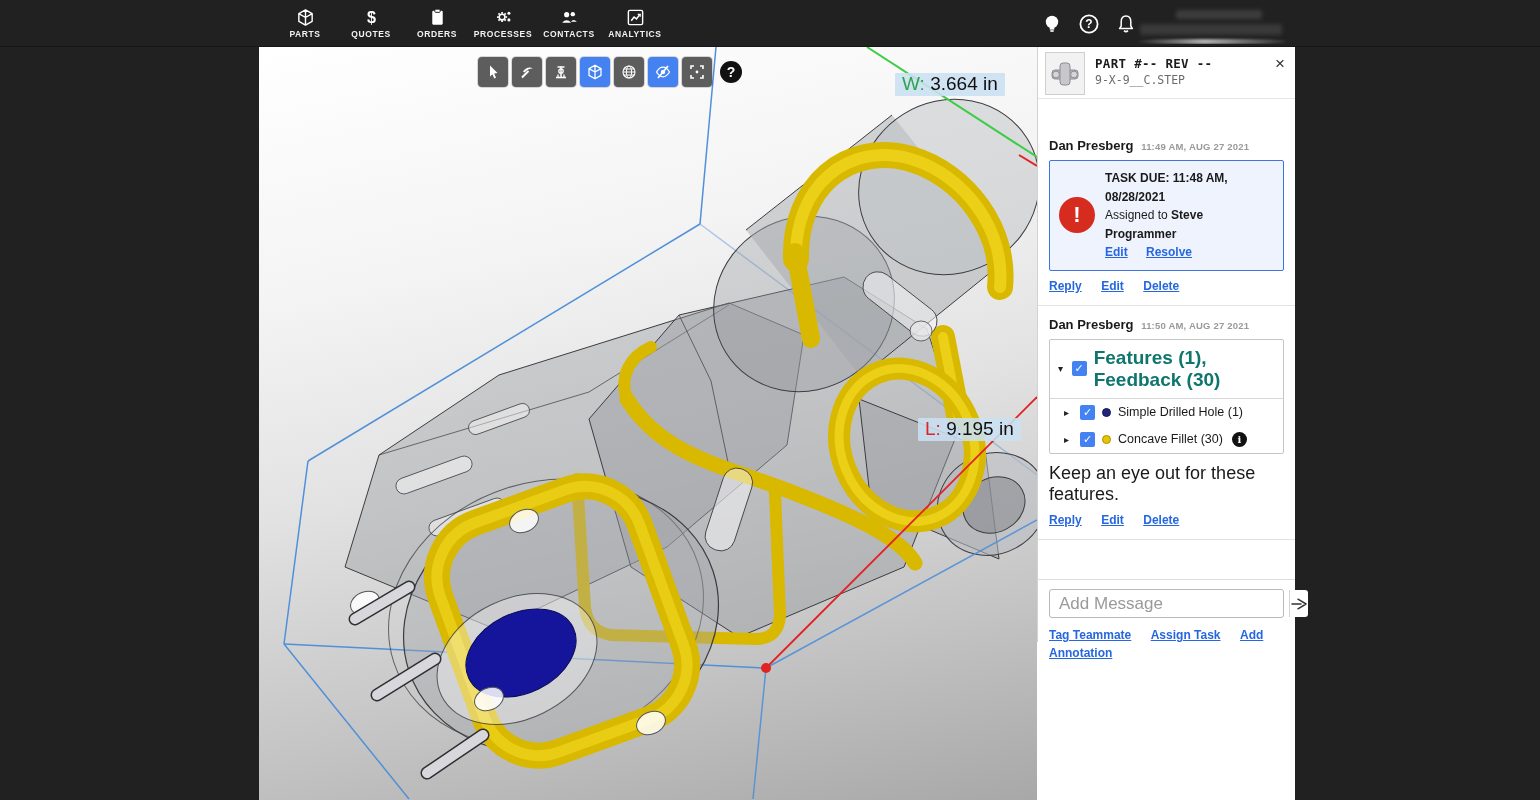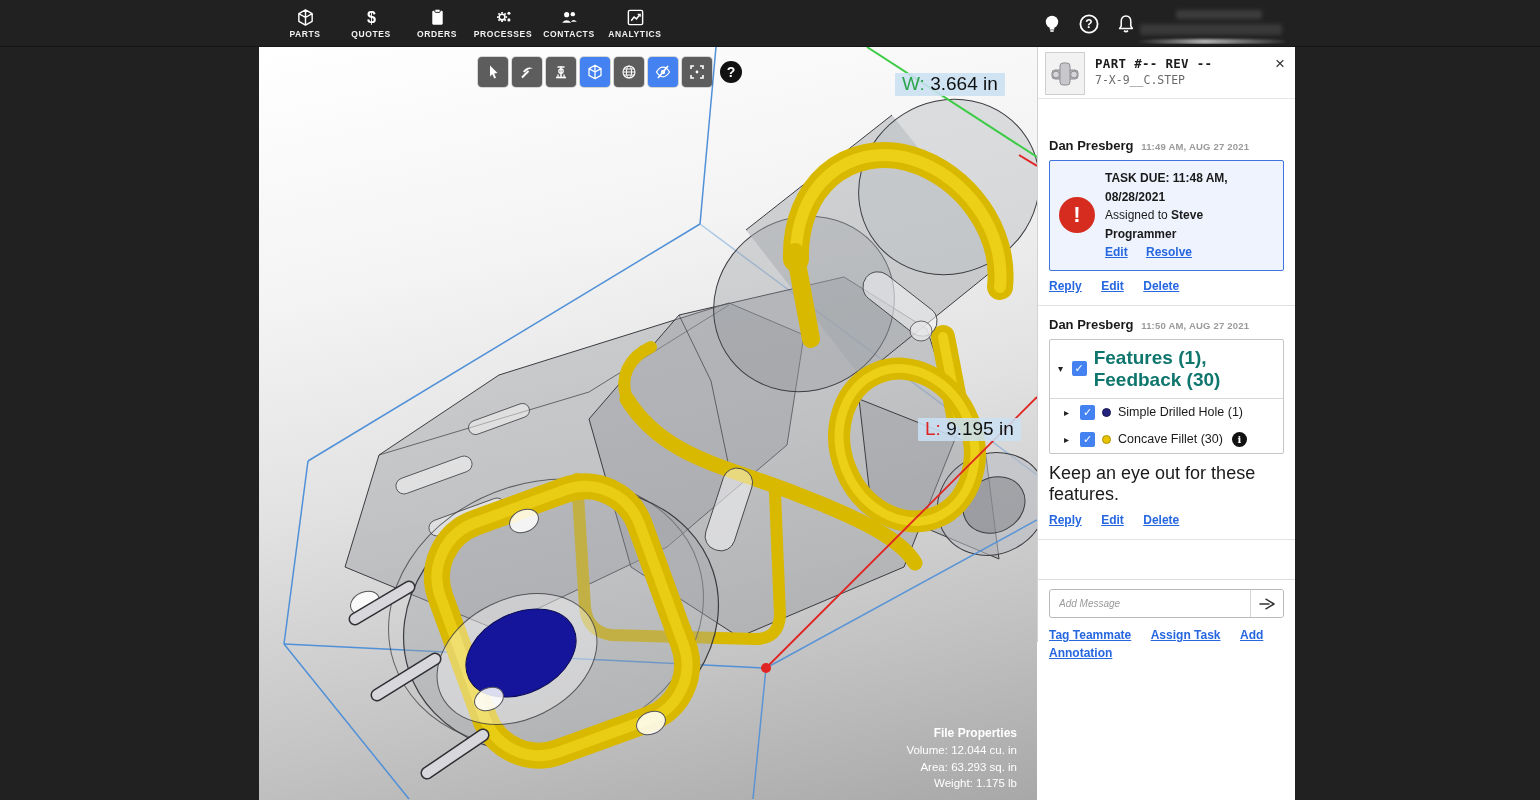--- a/index.html
+++ b/index.html
@@ -71,21 +71,21 @@
   .chev { font-size:10px; color:#222; width:9px; cursor:pointer; }
   .cbx { width:15px; height:15px; min-width:15px; background:#4382f0; border-radius:2px; color:#fff; font-size:11px; display:flex; align-items:center; justify-content:center; cursor:pointer; }
   .dot { width:9px; height:9px; border-radius:50%; display:inline-block; }
   .dot-navy { background:#23237d; border:1px solid #16164f; }
   .dot-yellow { background:#e8c400; border:1px solid #a88f00; }
   .feat-label { font-size:12.5px; color:#1a1a1a; }
   .info-ic { width:15px; height:15px; border-radius:50%; background:#111; color:#fff; font-size:10px; font-weight:bold; font-family:"DejaVu Serif", serif; display:flex; align-items:center; justify-content:center; margin-left:2px; cursor:pointer; }
   .note { margin-top:9px; font-size:18px; color:#1a1a1a; }
   .composer { position:absolute; left:0; bottom:0; width:100%; height:63px; background:#fff; border-top:1px solid #ddd; padding:9px 11px 0 11px; }
   .input-row { display:flex; border:1px solid #b9b9b9; border-radius:3px; height:29px; background:#fff; }
-  .input-row input { flex:1; border:none; outline:none; padding:0 9px; font-size:10px; color:#333; font-family:"Liberation Sans", sans-serif; background:transparent;font-style:italic; }
+  .input-row input { flex:1; border:none; outline:none; padding:0 9px; font-size:17px; color:#333; font-family:"Liberation Sans", sans-serif; background:transparent; }
   .input-row input::placeholder { color:#9a9a9a; }
   .send-btn { width:33px; border-left:1px solid #d5d5d5; display:flex; align-items:center; justify-content:center; cursor:pointer; background:#fff; border-radius:0 3px 3px 0; }
   .composer-links { margin-top:7px; }
 </style>
 </head>
 <body>
 
 <div class="topnav">
   <div class="nav-items">
     <div class="nav-item">
@@ -320,50 +320,35 @@
 
     <div class="dim-label dim-w">
       <span class="dim-prefix-g">W:</span>
       <span>3.664 in</span>
     </div>
     <div class="dim-label dim-l">
       <span class="dim-prefix-r">L:</span>
       <span>9.195 in</span>
     </div>
 
-    <div class="fileprops">
-      <div class="fp-title">File Properties</div>
-      <div>
-        <span>Volume:</span>
-        <span>12.044 cu. in</span>
-      </div>
-      <div>
-        <span>Area:</span>
-        <span>63.293 sq. in</span>
-      </div>
-      <div>
-        <span>Weight:</span>
-        <span>1.175 lb</span>
-      </div>
-    </div>
   </div>
 
   <div class="sidebar">
 
     <div class="sb-header">
       <div class="thumb">
         <svg viewBox="0 0 34 34" width="34" height="34">
           <rect x="4" y="13" width="26" height="9" rx="3" fill="#b9b9bd" stroke="#8d8d92" stroke-width="1"></rect>
           <rect x="12" y="6" width="10" height="22" rx="3" fill="#c8c8cc" stroke="#8d8d92" stroke-width="1"></rect>
           <circle cx="8" cy="17.5" r="3.4" fill="#d6d6da" stroke="#8d8d92" stroke-width="1"></circle>
           <circle cx="26" cy="17.5" r="3.4" fill="#d6d6da" stroke="#8d8d92" stroke-width="1"></circle>
         </svg>
       </div>
       <div class="sb-title">PART #-- REV --</div>
-      <div class="sb-file">7-X-9__C.STEP</div>
+      <div class="sb-file">9-X-9__C.STEP</div>
       <div class="sb-close">×</div>
     </div>
 
 
     <div class="sb-content">
 
       <div>
         <div class="author-row">
           <span class="author">Dan Presberg</span>
           <span class="timestamp">11:49 AM, AUG 27 2021</span>

